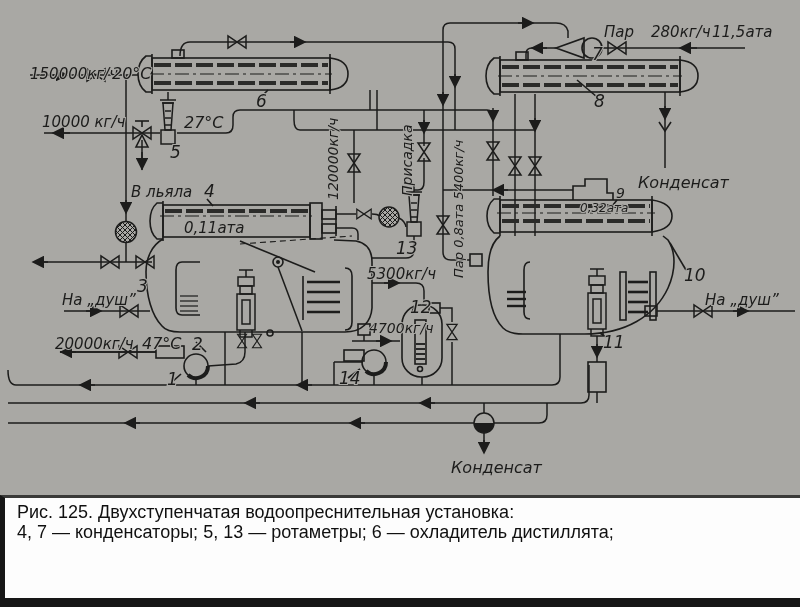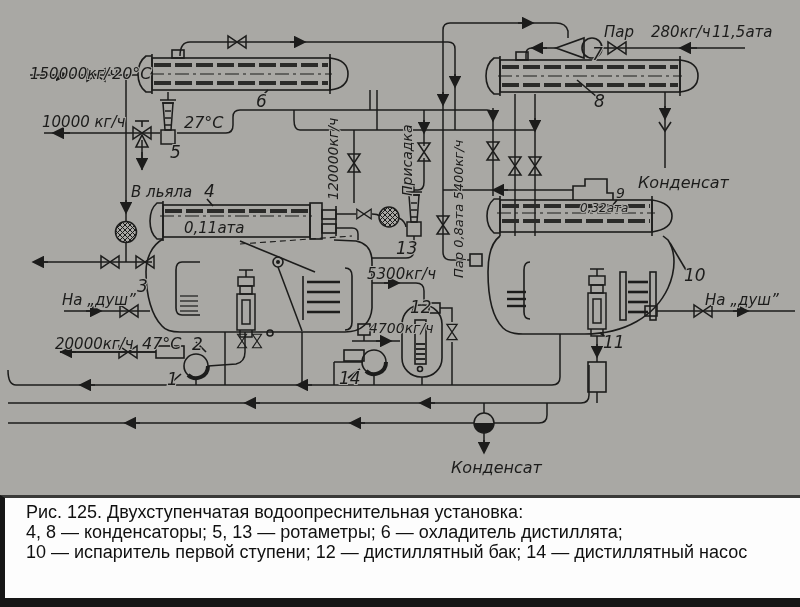--- a/index.html
+++ b/index.html
@@ -10,21 +10,21 @@
   svg text{font-family:"DejaVu Sans",sans-serif;font-style:italic;fill:#1c1c1b;
            paint-order:stroke;stroke:#a9a8a4;stroke-width:2.2px;}
   .pipe{stroke:#1c1c1b;stroke-width:1.5;fill:none;}
   .eq{stroke:#1c1c1b;stroke-width:1.6;fill:none;}
   .band{stroke:#2b2b29;stroke-width:4;stroke-dasharray:17 4;fill:none;}
   .cline{stroke:#1c1c1b;stroke-width:1.1;stroke-dasharray:14 4 3 4;fill:none;}
   .dash{stroke:#1c1c1b;stroke-width:1.1;stroke-dasharray:6 4;fill:none;}
   .caption{position:absolute;left:0;top:495px;width:800px;height:103px;
            background:#fdfdfd;border-left:5px solid #161616;border-top:3px solid #3a3a38;
            box-sizing:border-box;color:#101010;font-size:18px;line-height:20.2px;
-           padding:4px 6px 0 21px;}
+           padding:4px 6px 0 12px;}
   .bottom-bar{position:absolute;left:0;top:598px;width:800px;height:9px;background:#161616;}
 </style>
 </head>
 <body>
 
 <div class="page">
   <div class="diagram-area">
     <svg width="800" height="495" viewBox="0 0 800 495">
       <defs>
         <pattern id="xh" width="5" height="5" patternUnits="userSpaceOnUse">
@@ -356,17 +356,16 @@
           <text x="580" y="212" font-size="12">0,32ата</text>
           <text x="684" y="281" font-size="17">10</text>
           <text x="705" y="305" font-size="15">На „душ”</text>
           <text x="603" y="348" font-size="17">11</text>
         </g>
     </svg>
   </div>
 
   <div class="caption">
     <div>Рис. 125. Двухступенчатая водоопреснительная установка:</div>
-    <div>4, 8 — конденсаторы; 5, 13 — ротаметры; 6 — охладитель дистиллята;</div>
-    <div>10 — испаритель первой ступени; 12 — дистиллятный бак; 14 — дистиллятный насос</div>
+    <div>4, 7 — конденсаторы; 5, 13 — ротаметры; 6 — охладитель дистиллята;</div>
   </div>
   <div class="bottom-bar"></div>
 </div>
 
 </body></html>

